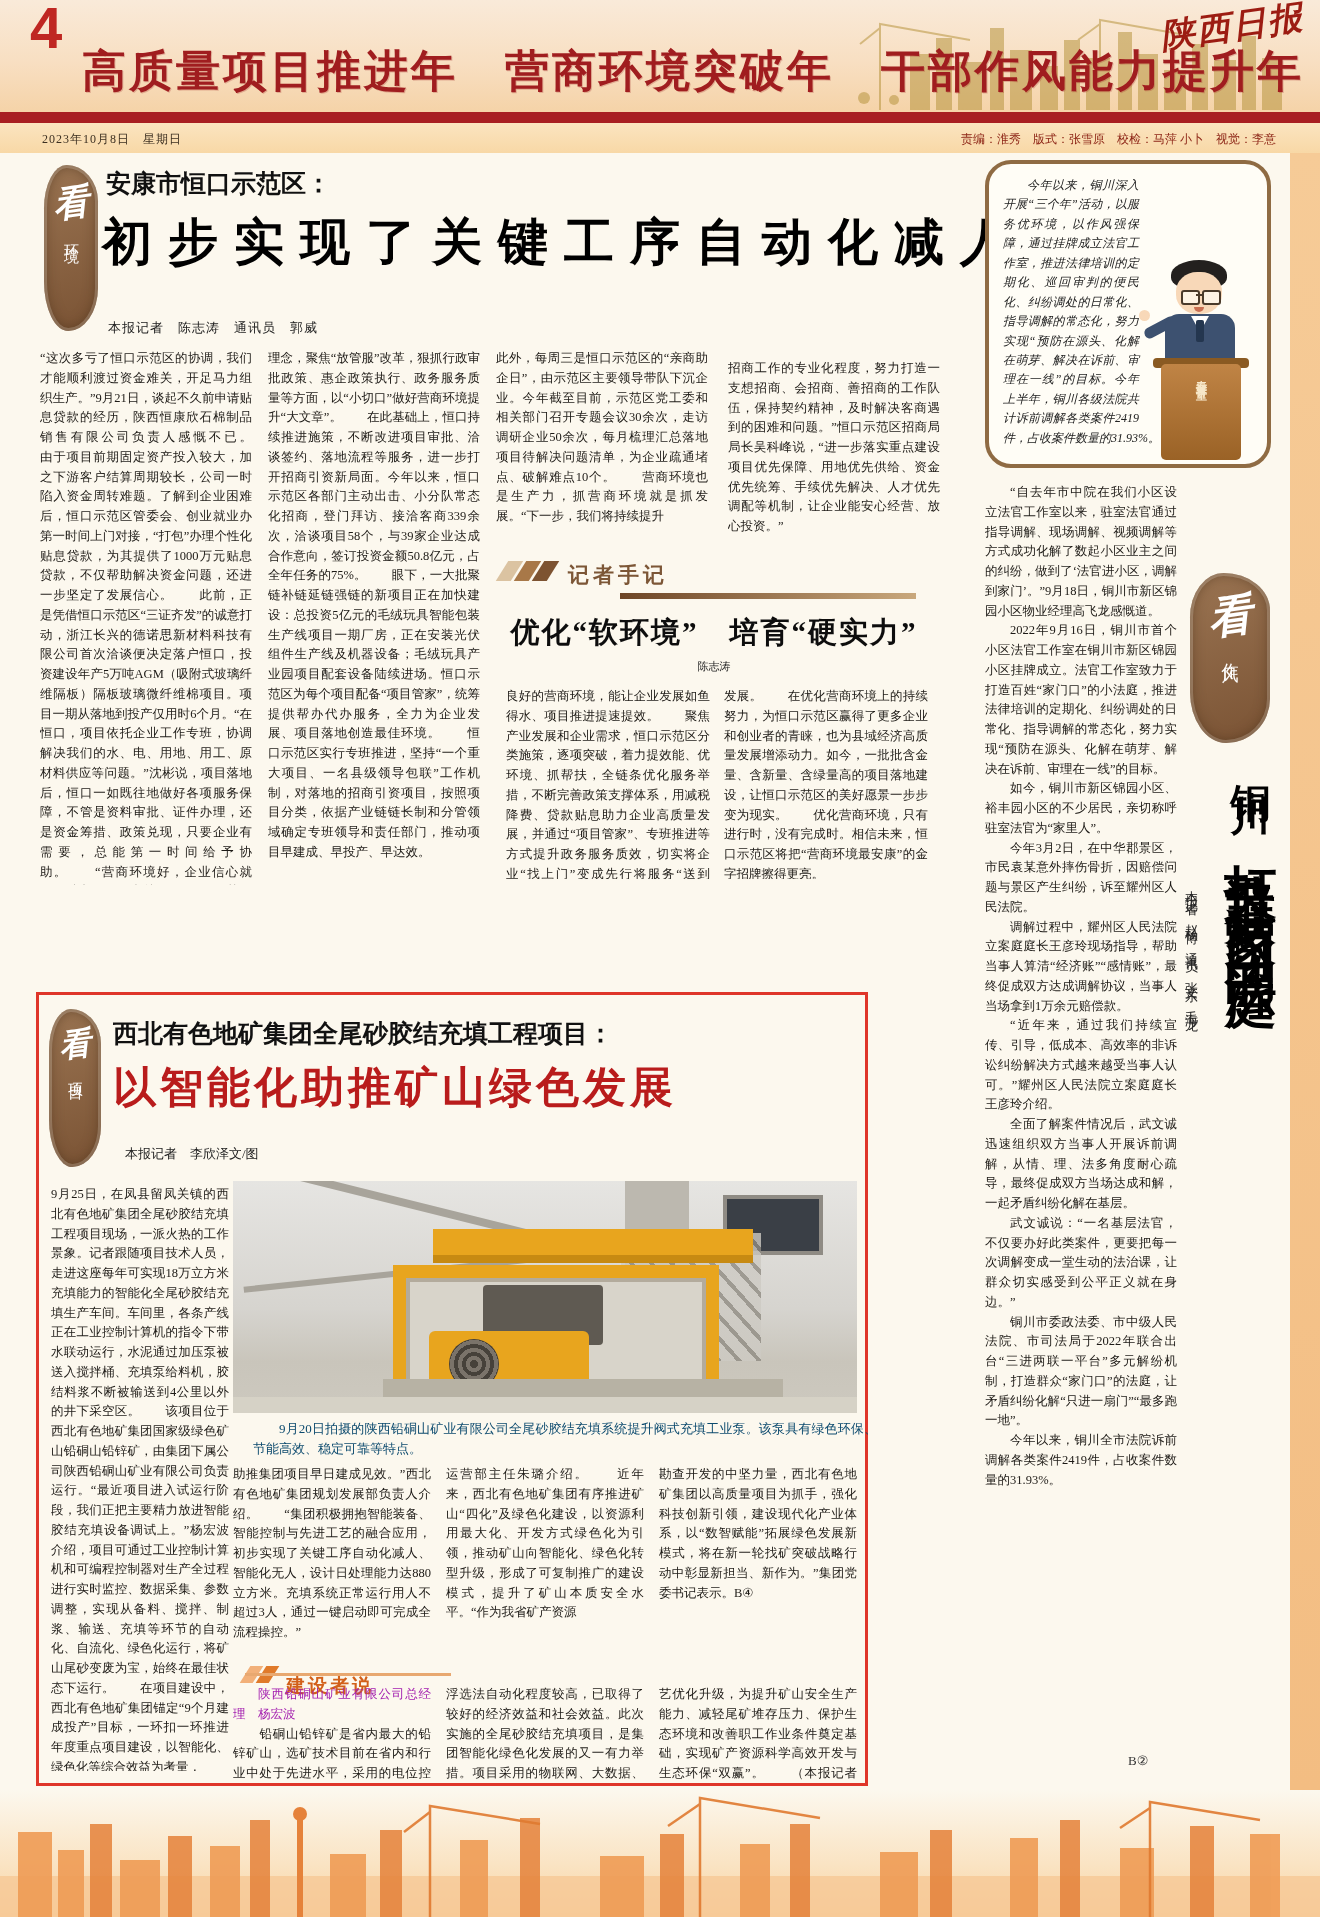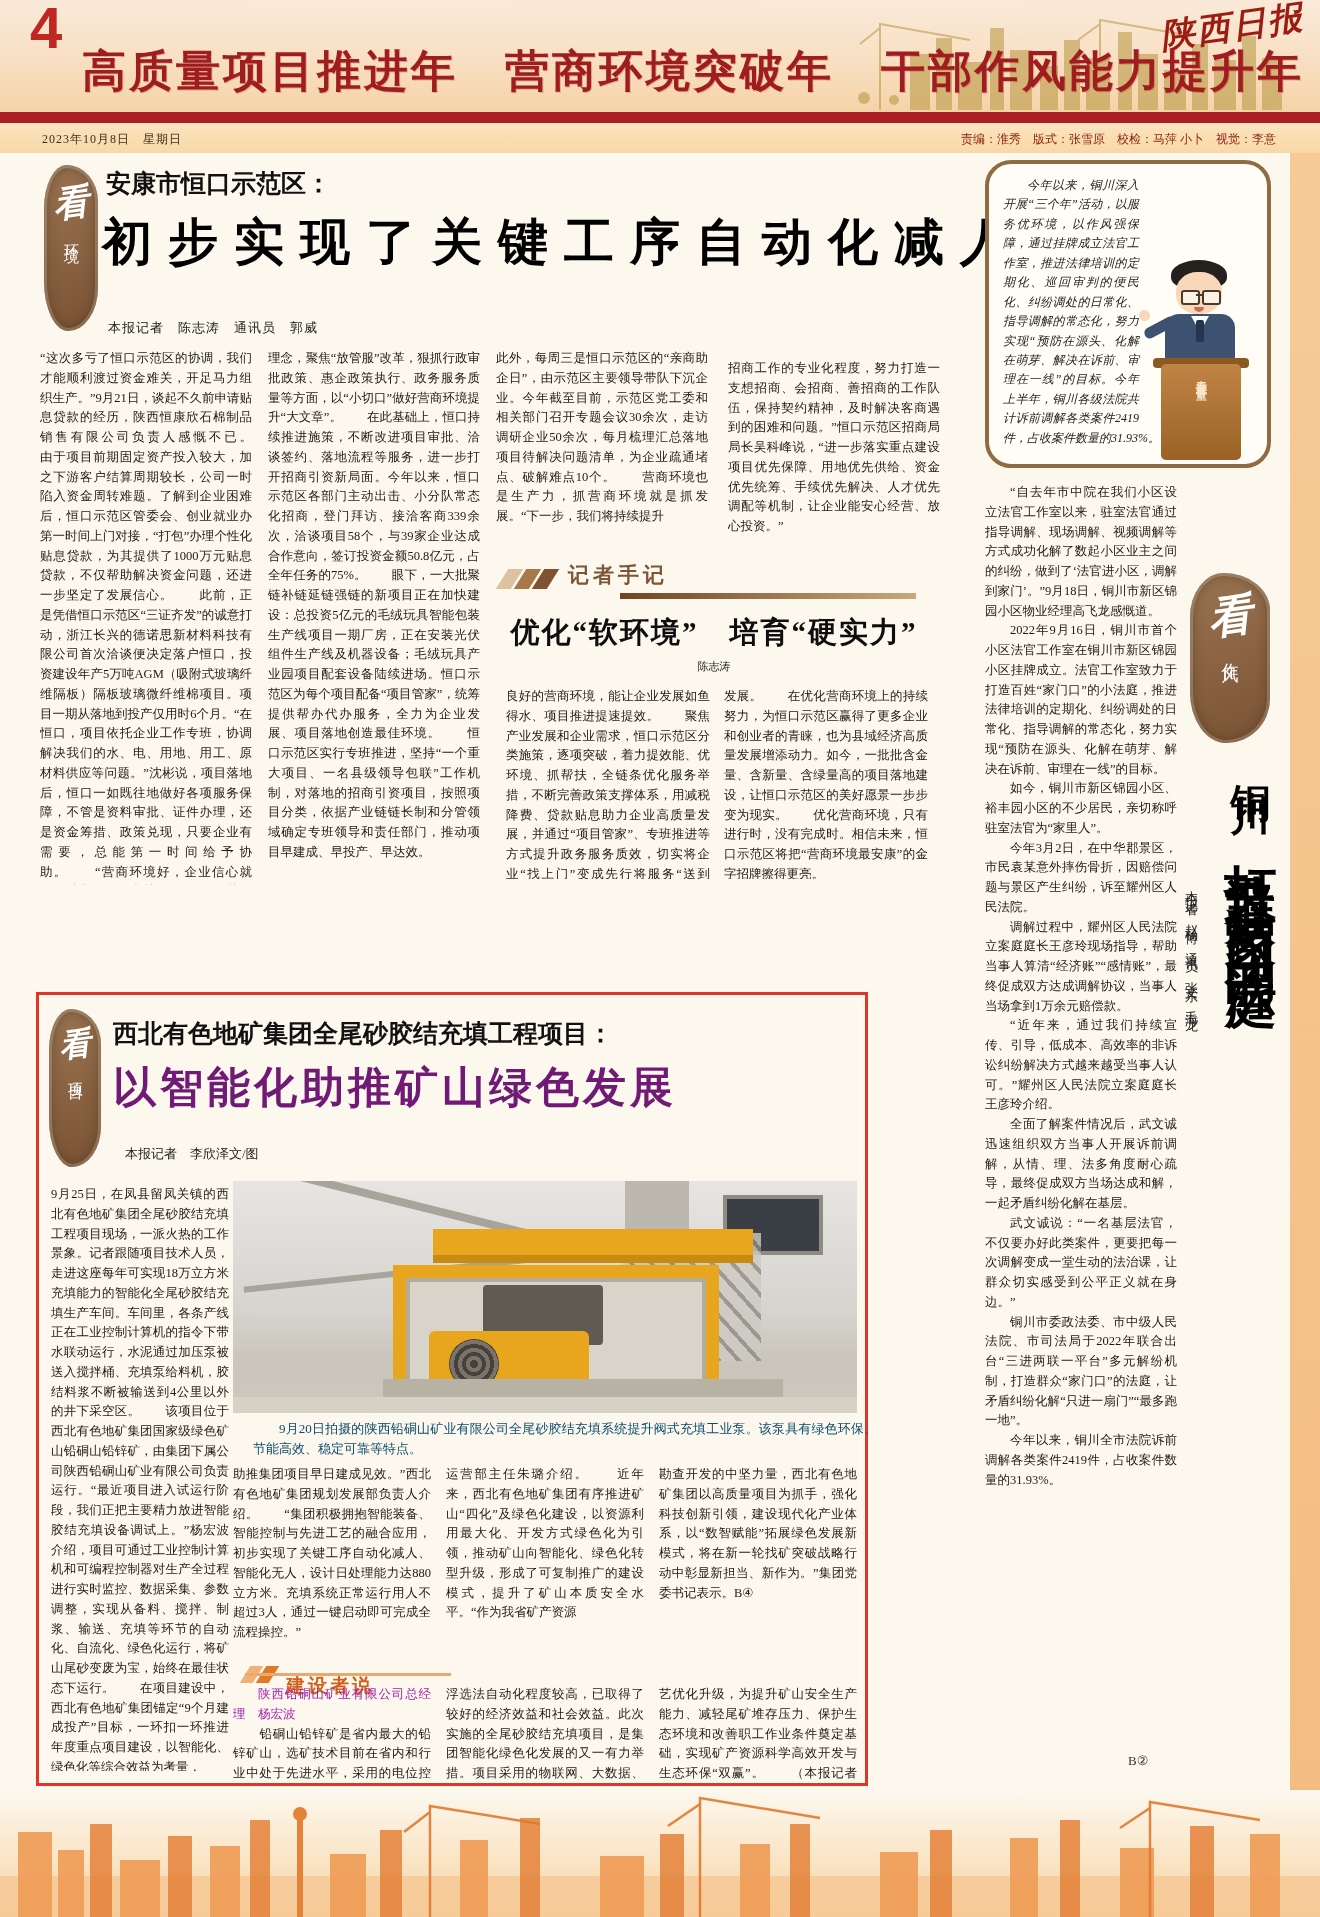--- a/index.html
+++ b/index.html
@@ -33,21 +33,21 @@
   .seal-label{writing-mode:vertical-rl;font-size:15px;color:#fff;letter-spacing:4px;margin-top:4px;
               font-family:"Liberation Sans",sans-serif;}
   
   .a1-kicker{position:absolute;left:106px;top:14px;font-weight:bold;font-size:25px;color:#111;}
   .a1-headline{position:absolute;left:102px;top:56px;font:bold 50px "Liberation Sans",sans-serif;
                color:#000;letter-spacing:16px;white-space:nowrap;}
   .a1-byline{position:absolute;left:108px;top:166px;font-size:13px;color:#222;letter-spacing:1px;}
   .bodycol{position:absolute;font-size:12.5px;line-height:1.58;text-align:justify;overflow:hidden;color:#1d1a16;}
   
   .rnbox{position:absolute;left:492px;top:400px;width:444px;height:332px;background:#fcf8ee;}
-  .rn-head{position:absolute;left:10px;top:8px;display:flex;align-items:flex-end;}
+  .rn-head{position:absolute;left:10px;top:8px;display:flex;align-items:flex-start;}
   .rn-slash{width:15px;height:20px;margin-right:3px;transform:skewX(-32deg);}
   .rn-s1{background:#dbc3a1;} .rn-s2{background:#a87848;} .rn-s3{background:#7d5331;}
   .rn-label{margin-left:12px;font:bold 21px "Liberation Sans",sans-serif;color:#7c5636;letter-spacing:4px;}
   .rn-rule{position:absolute;left:128px;top:40px;width:296px;height:6px;
            background:linear-gradient(90deg,#6d4526,#c9a87c);}
   .rn-title{position:absolute;left:0;top:60px;width:100%;text-align:center;
             font-weight:bold;font-size:29px;color:#0d0d0d;letter-spacing:2px;}
   .rn-byline{position:absolute;left:0;top:106px;width:100%;text-align:center;font-size:11px;color:#222;}
   
   .tcbox{position:absolute;left:985px;top:7px;width:286px;height:308px;box-sizing:border-box;
@@ -79,21 +79,21 @@
               font-size:13px;color:#222;letter-spacing:4px;}
   .tc-vheadline{position:absolute;left:1194px;top:600px;height:1040px;width:92px;writing-mode:vertical-rl;
                 font-family:"Liberation Sans",sans-serif;font-weight:bold;color:#000;}
   .tc-h-prefix{font-size:40px;letter-spacing:10px;}
   .tc-h-main{font-size:52px;letter-spacing:10px;}
   
   .a3box{position:absolute;left:36px;top:839px;width:832px;height:794px;box-sizing:border-box;
          border:3px solid #df362a;background:#fcf8ee;}
   .a3-kicker{position:absolute;left:74px;top:22px;font-weight:bold;font-size:25px;color:#111;}
   .a3-headline{position:absolute;left:74px;top:64px;font:bold 43px "Liberation Sans",sans-serif;
-               color:#701a75;letter-spacing:4px;white-space:nowrap;}
+               color:#b91c1c;letter-spacing:4px;white-space:nowrap;}
   .a3-byline{position:absolute;left:86px;top:150px;font-size:13px;color:#222;}
   .photo{position:absolute;left:194px;top:186px;width:624px;height:232px;overflow:hidden;
          background:linear-gradient(180deg,#e6e5e2 0%,#d6d4cf 55%,#c9c5bb 78%,#cdc9bf 100%);}
   .ph-beam{position:absolute;background:#a8a49b;}
   .ph-col{position:absolute;right:168px;top:0;width:64px;height:160px;background:#bcb8af;}
   .ph-window{position:absolute;right:34px;top:14px;width:92px;height:52px;background:#3a3f46;border:4px solid #8f8b84;}
   .ph-stairs{position:absolute;right:96px;top:52px;width:140px;height:128px;
              background:repeating-linear-gradient(48deg,#cdcac3 0 11px,#8f8b82 11px 15px);opacity:.8;}
   .ph-gantry{position:absolute;left:200px;top:48px;width:320px;height:34px;background:#e8a51e;
              box-shadow:inset 0 -8px 0 #c78a12;}

